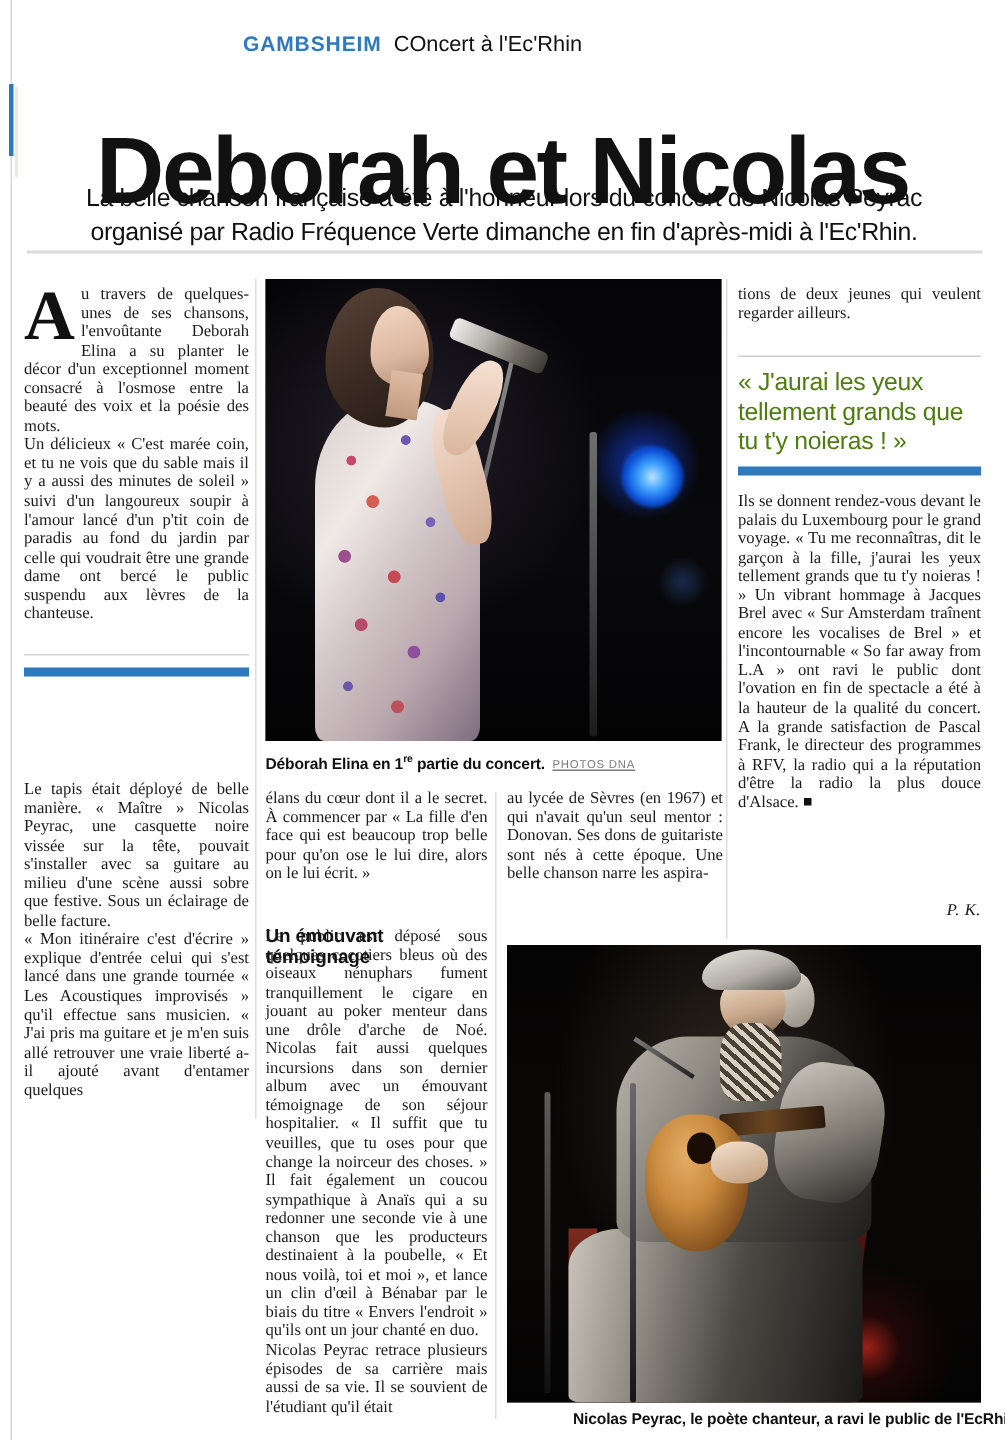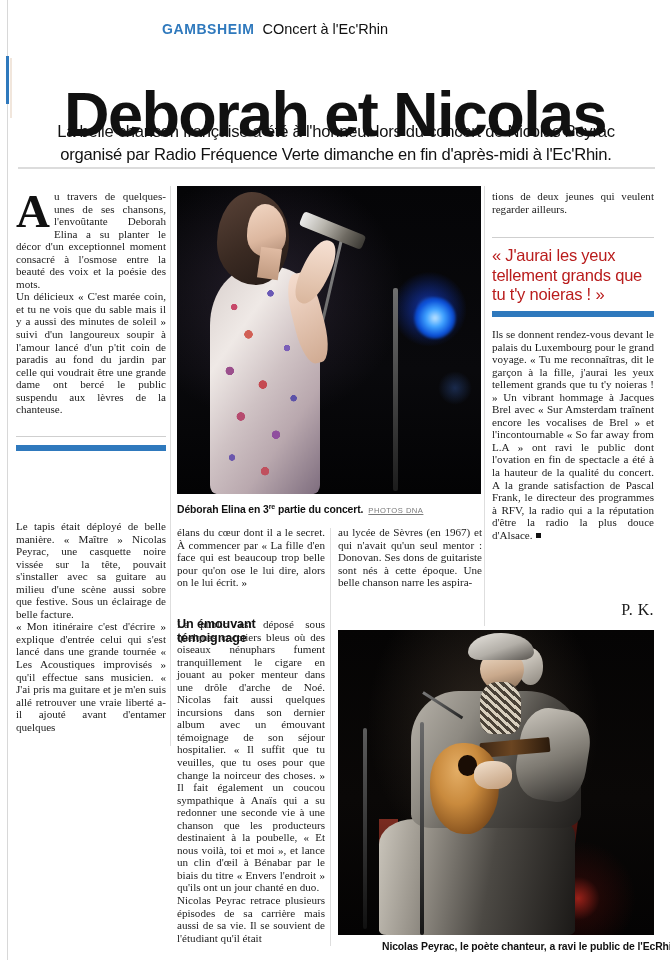--- a/index.html
+++ b/index.html
@@ -133,21 +133,21 @@
   .sect-toprule {
     width: 100%; height: 1px;
     background: #cfcfcf;
     margin-bottom: 8px;
   }
   .sect-title {
     font-family: "Liberation Sans", "DejaVu Sans", sans-serif;
     font-size: 16.5px;
     line-height: 19.5px;
     font-weight: normal;
-    color: #b91c1c;
+    color: #4d7c0f;
     letter-spacing: -0.2px;
   }
   .sect-bluebar {
     margin-top: 6px;
     width: 100%; height: 6px;
     background: #2f79bd;
   }
 
   .subhead {
     position: absolute;
@@ -179,23 +179,24 @@
     font-size: 7.6px;
     color: #7a7a7a;
     letter-spacing: 0.5px;
     margin-left: 5px;
     text-decoration: underline;
   }
 
   .byline {
     position: absolute;
     text-align: right;
-    font-size: 16px;
+    font-size: 11px;
     letter-spacing: 0.4px;
     color: #1b1b1b;
+    font-style: italic;
   }
   .endmark {
     display: inline-block;
     width: 5px; height: 5px;
     background: #111;
     margin-left: 3px;
     vertical-align: 1px;
   }
 
   
@@ -472,21 +473,21 @@
     <div class="ph1-dress"></div>
     <div class="ph1-hair"></div>
     <div class="ph1-face"></div>
     <div class="ph1-neck"></div>
     <div class="ph1-arm"></div>
     <div class="ph1-forearm"></div>
     <div class="ph1-mic"></div>
   </div>
 
   <div class="caption" style="left:177px; top:503px;">
-    <span>Déborah Elina en 3</span><sup style="font-size:7px;">re</sup><span> partie du concert.</span><span class="credit">PHOTOS DNA</span>
+    <span>Déborah Elina en 1</span><sup style="font-size:7px;">re</sup><span> partie du concert.</span><span class="credit">PHOTOS DNA</span>
   </div>
 
   <div class="col" style="left:177px; top:526px; width:148px;">
     <p>élans du cœur dont il a le secret. À commencer par « La fille d'en face qui est beaucoup trop belle pour qu'on ose le lui dire, alors on le lui écrit. »</p>
   </div>
 
   <div class="subhead" style="left:177px; top:601px; width:148px;">Un émouvant témoignage</div>
 
   <div class="col" style="left:177px; top:618px; width:148px;">
     <p>Le public est déposé sous quelques cocotiers bleus où des oiseaux nénuphars fument tranquillement le cigare en jouant au poker menteur dans une drôle d'arche de Noé. Nicolas fait aussi quelques incursions dans son dernier album avec un émouvant témoignage de son séjour hospitalier. « Il suffit que tu veuilles, que tu oses pour que change la noirceur des choses. » Il fait également un coucou sympathique à Anaïs qui a su redonner une seconde vie à une chanson que les producteurs destinaient à la poubelle, « Et nous voilà, toi et moi », et lance un clin d'œil à Bénabar par le biais du titre « Envers l'endroit » qu'ils ont un jour chanté en duo.</p>

